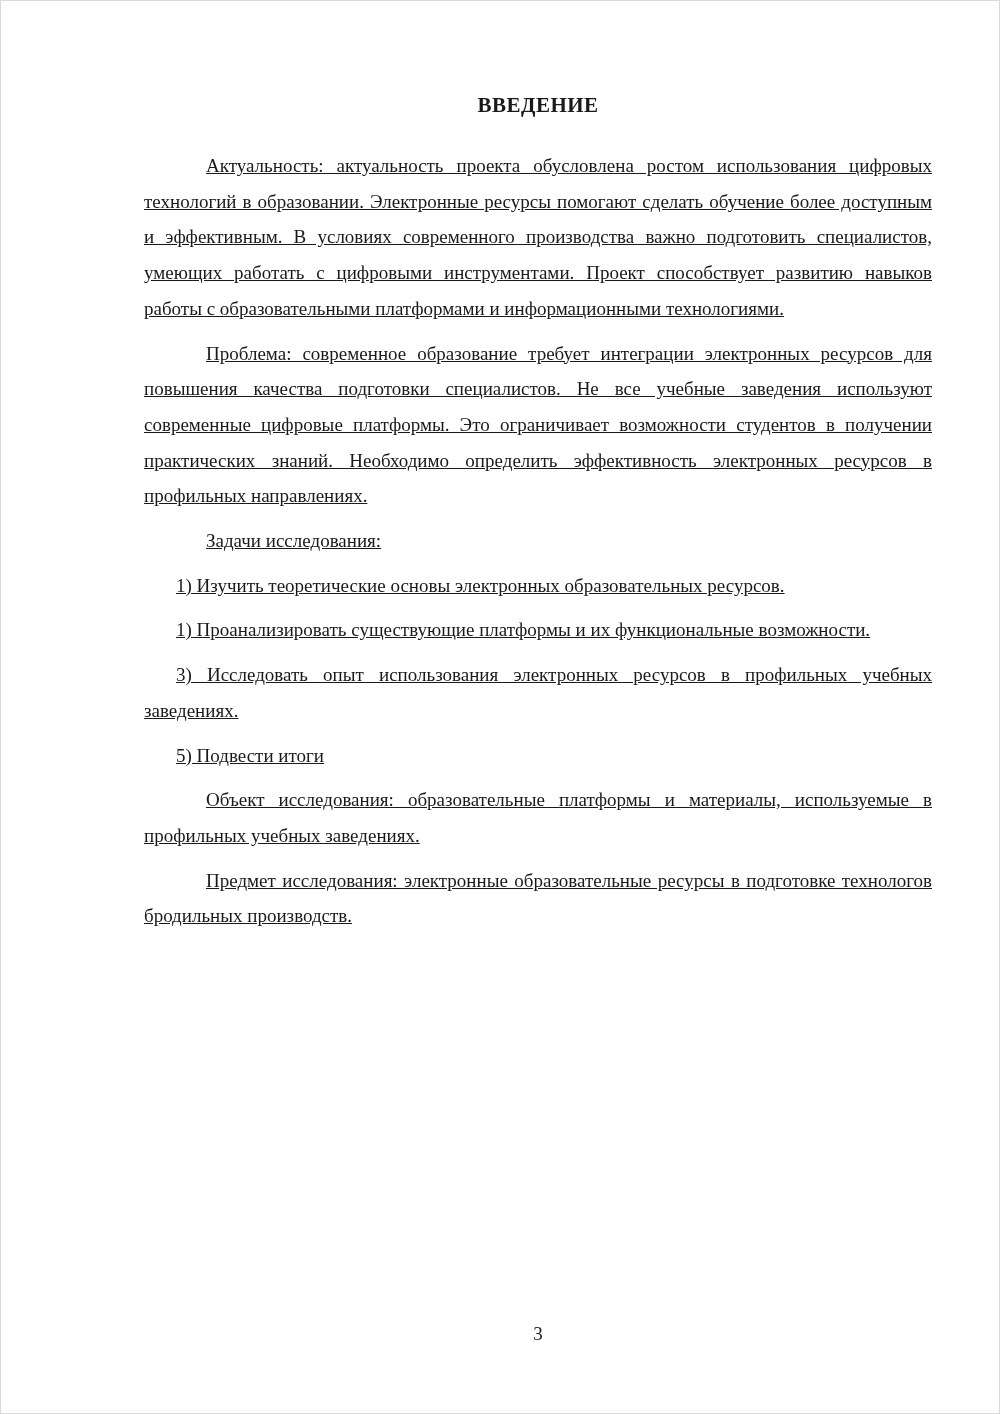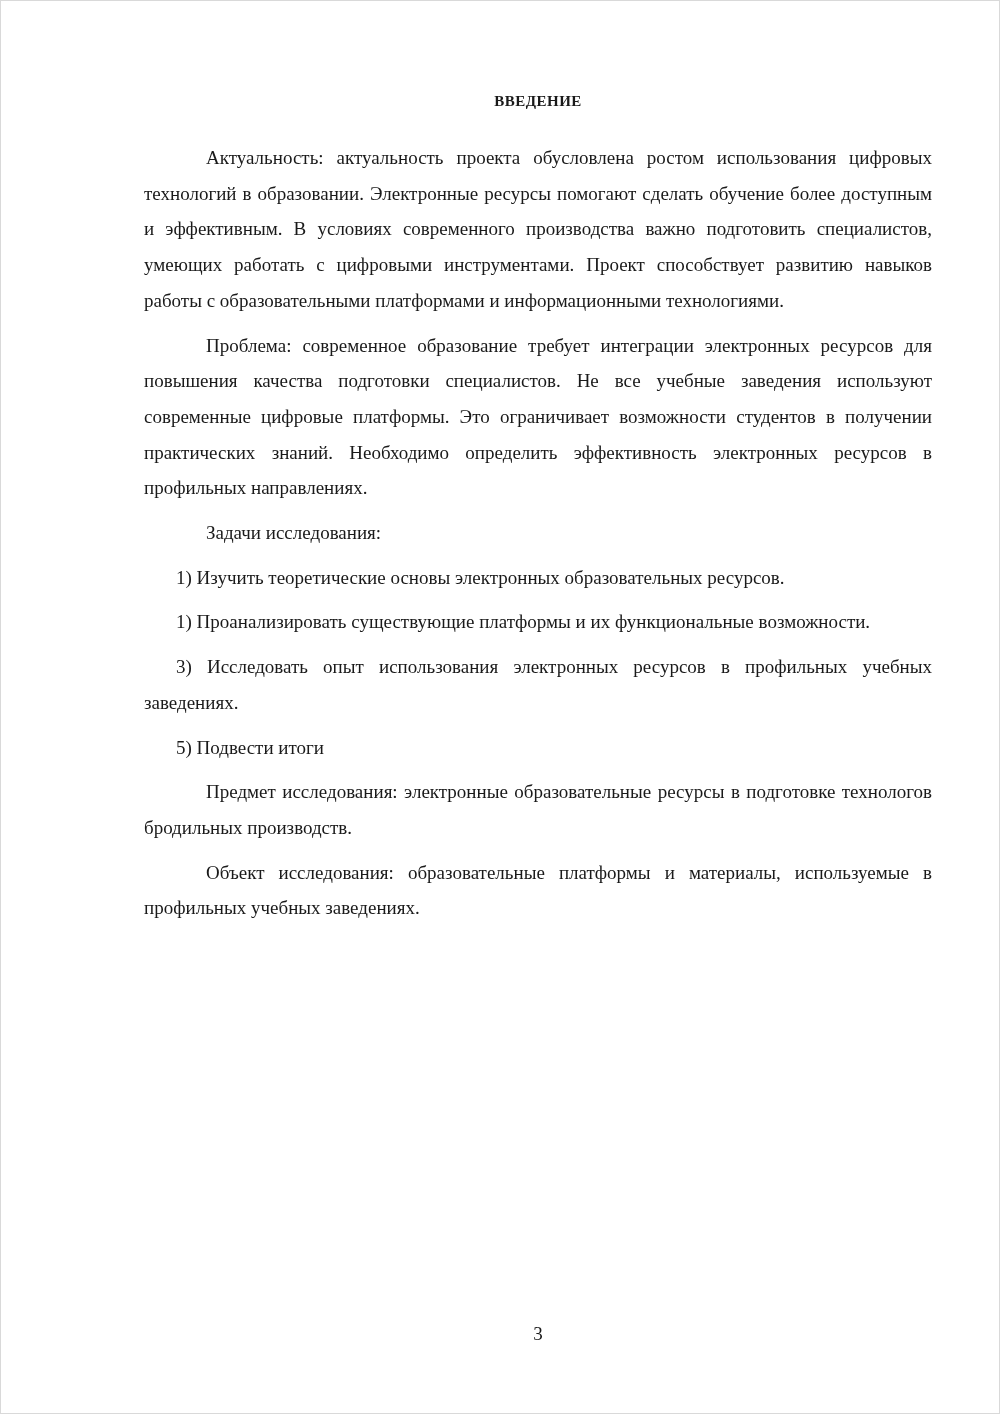--- a/index.html
+++ b/index.html
@@ -19,31 +19,32 @@
     overflow: hidden;
   }
   .content {
     position: absolute;
     top: 92px;
     left: 143px;
     width: 788px;
   }
   .doc-title {
     margin: 0 0 30px 0;
-    font-size: 15px;
+    font-size: 21px;
     font-weight: bold;
     text-align: center;
     letter-spacing: 0.5px;
   }
   p.para {
     margin: 0 0 9px 0;
     font-size: 19px;
     line-height: 35.7px;
     text-align: justify;
     text-justify: inter-word;
+    text-decoration: underline;
   }
   p.body-indent {
     text-indent: 62px;
   }
   p.list-indent {
     text-indent: 32px;
   }
   .page-number {
     position: absolute;
     top: 1322px;
@@ -63,18 +64,18 @@
 
     <p class="para body-indent">Актуальность: актуальность проекта обусловлена ростом использования цифровых технологий в образовании. Электронные ресурсы помогают сделать обучение более доступным и эффективным. В условиях современного производства важно подготовить специалистов, умеющих работать с цифровыми инструментами. Проект способствует развитию навыков работы с образовательными платформами и информационными технологиями.</p>
     <p class="para body-indent">Проблема: современное образование требует интеграции электронных ресурсов для повышения качества подготовки специалистов. Не все учебные заведения используют современные цифровые платформы. Это ограничивает возможности студентов в получении практических знаний. Необходимо определить эффективность электронных ресурсов в профильных направлениях.</p>
     <p class="para body-indent">Задачи исследования:</p>
 
     <p class="para list-indent">1) Изучить теоретические основы электронных образовательных ресурсов.</p>
     <p class="para list-indent">1) Проанализировать существующие платформы и их функциональные возможности.</p>
     <p class="para list-indent">3) Исследовать опыт использования электронных ресурсов в профильных учебных заведениях.</p>
     <p class="para list-indent">5) Подвести итоги</p>
 
+    <p class="para body-indent">Объект исследования: образовательные платформы и материалы, используемые в профильных учебных заведениях.</p>
     <p class="para body-indent">Предмет исследования: электронные образовательные ресурсы в подготовке технологов бродильных производств.</p>
-    <p class="para body-indent">Объект исследования: образовательные платформы и материалы, используемые в профильных учебных заведениях.</p>
   </div>
 
   <div class="page-number">3</div>
 </div>
 
 </body></html>

